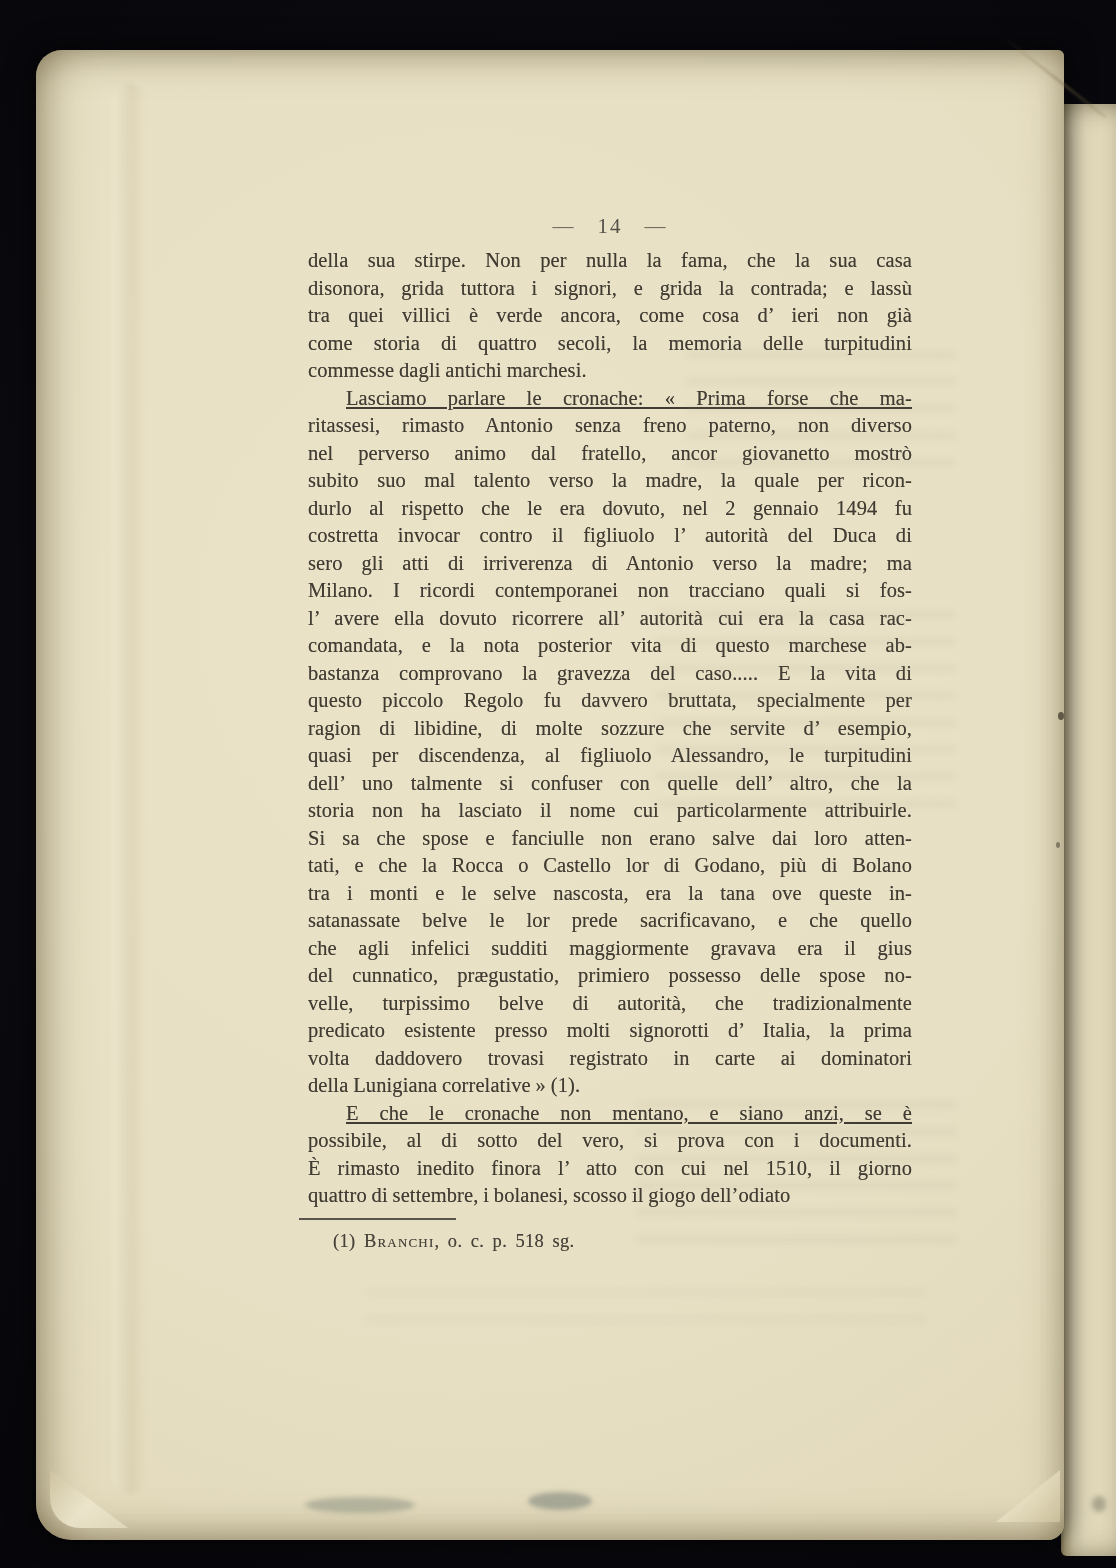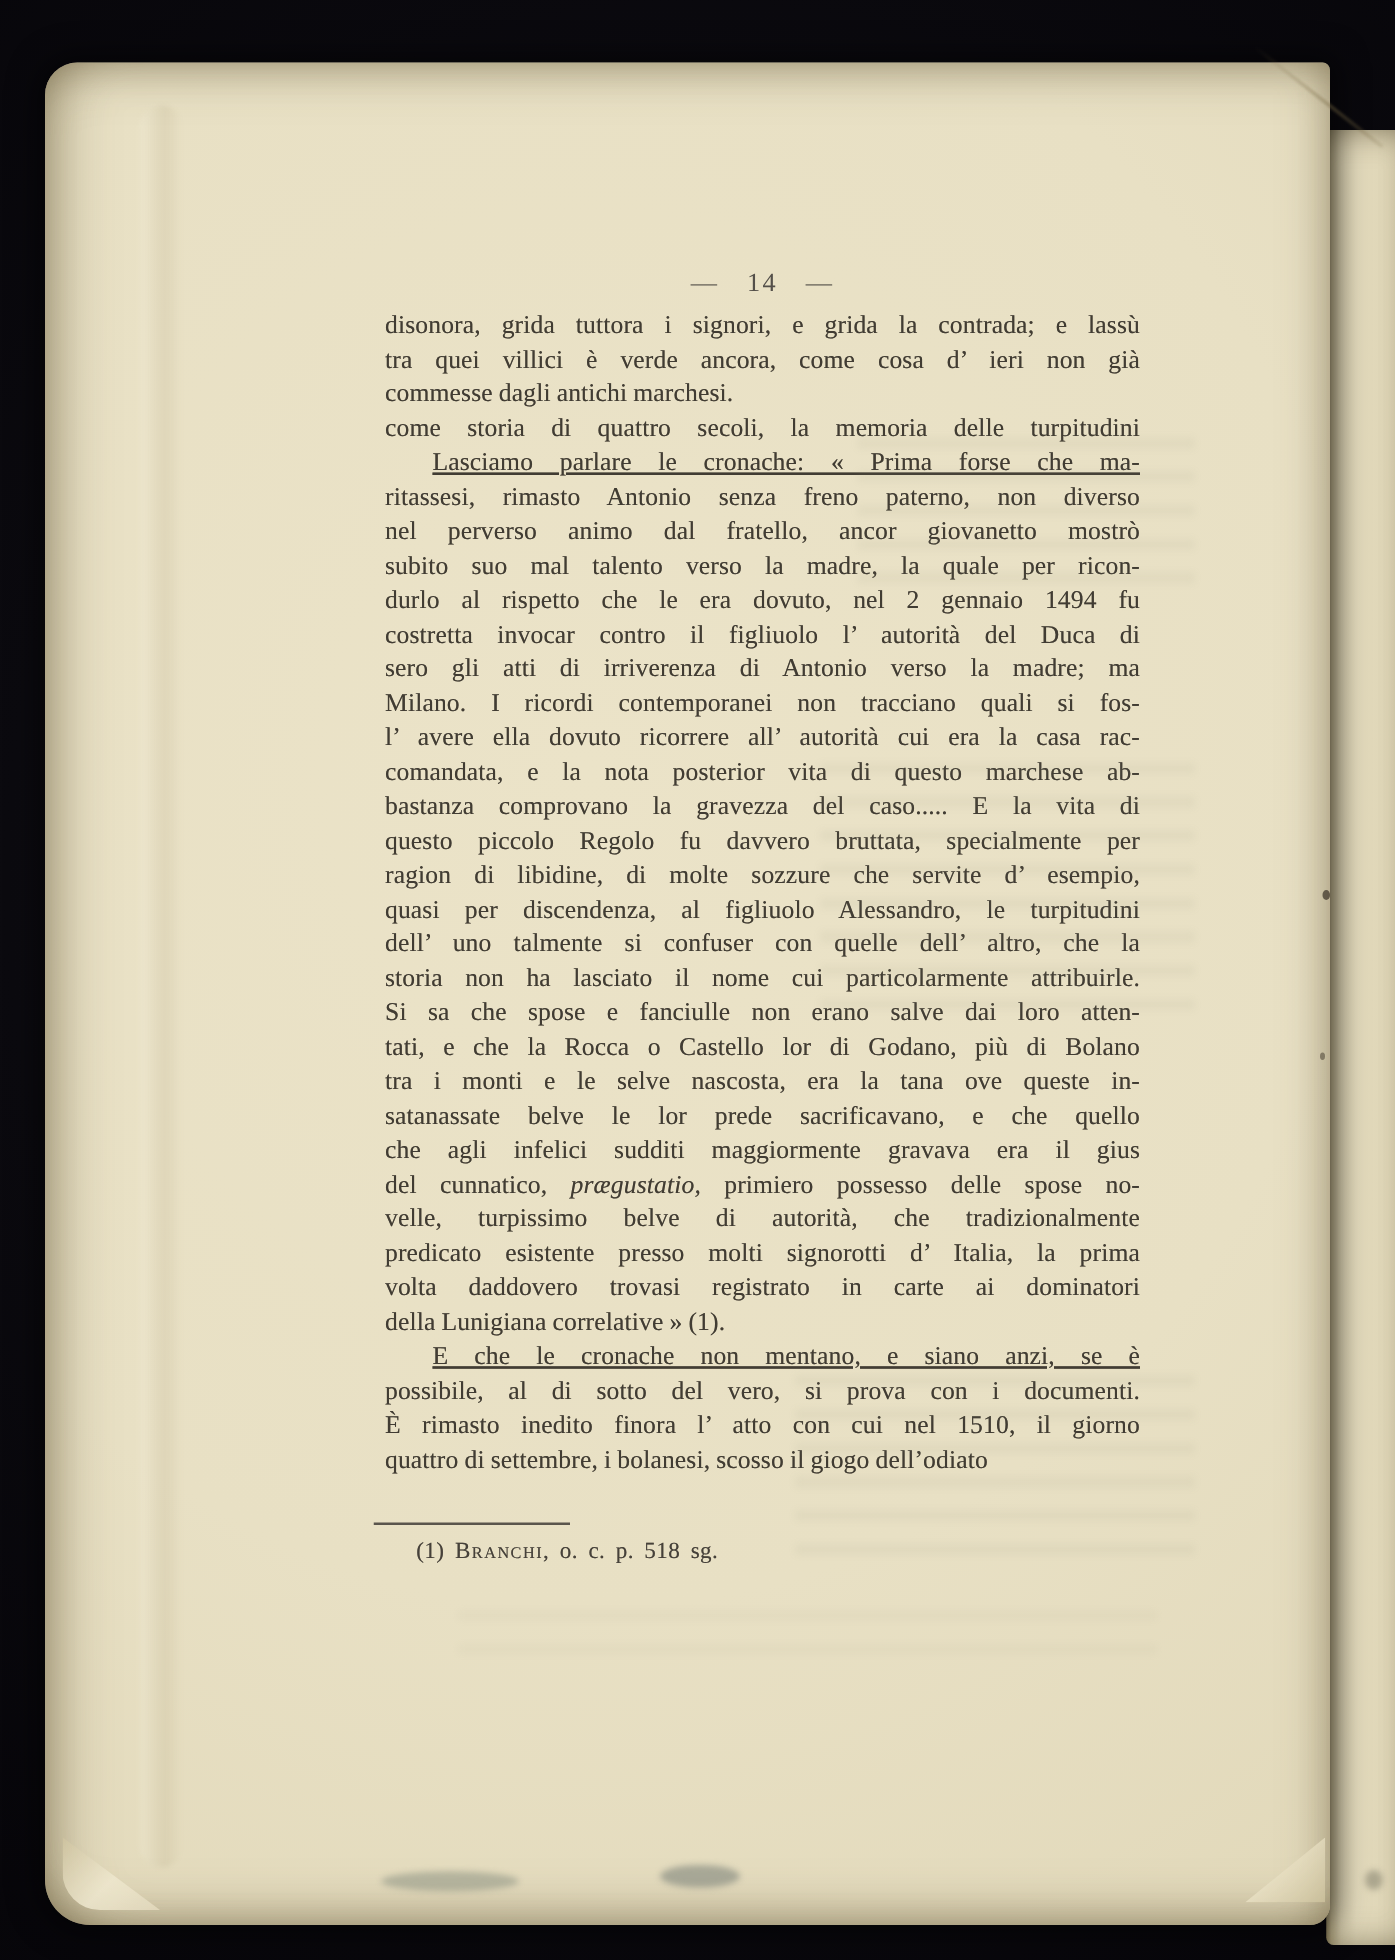--- a/index.html
+++ b/index.html
@@ -73,21 +73,21 @@
   .page-header .dash{color:#6b665c;}
   .text-block{
     position:absolute;left:272px;top:197px;width:604px;
     font-size:20.5px;line-height:27.5px;color:#413c33;
     letter-spacing:.1px;word-spacing:-.4px;
     text-shadow:0 0 .5px rgba(62,56,46,.55);
   }
   .line{text-align:justify;text-align-last:justify;}
   .line.indent{text-indent:38px;text-decoration:underline;}
   .line.last{text-align-last:left;}
-  .it{font-style:italic;margin-top:16px;}
+  .it{margin-top:16px;}
   .sc{font-variant-caps:small-caps;letter-spacing:1.2px;}
   .footnote-rule{position:absolute;left:263px;top:1168px;width:157px;height:2px;background:#5a554c;}
   .footnote{
     position:absolute;left:297px;top:1181px;width:560px;
     font-size:18.5px;color:#46413a;word-spacing:3.5px;letter-spacing:.3px;
     text-shadow:0 0 .5px rgba(62,56,46,.5);
   }
 </style>
 </head>
 <body>
@@ -100,24 +100,25 @@
   <div class="dogear"></div>
   <div class="fold-br"></div>
 
   <div class="page-header">
     <span class="dash">—</span>
     <span>14</span>
     <span class="dash">—</span>
   </div>
 
   <div class="text-block">
+      <div class="line"><span>della sua stirpe. Non per nulla la fama, che la sua casa</span></div>
       <div class="line"><span>disonora, grida tuttora i signori, e grida la contrada; e lassù</span></div>
       <div class="line"><span>tra quei villici è verde ancora, come cosa d’ ieri non già</span></div>
+      <div class="line"><span>come storia di quattro secoli, la memoria delle turpitudini</span></div>
       <div class="line last"><span>commesse dagli antichi marchesi.</span></div>
-      <div class="line"><span>come storia di quattro secoli, la memoria delle turpitudini</span></div>
       <div class="line indent"><span>Lasciamo parlare le cronache: « Prima forse che ma-</span></div>
       <div class="line"><span>ritassesi, rimasto Antonio senza freno paterno, non diverso</span></div>
       <div class="line"><span>nel perverso animo dal fratello, ancor giovanetto mostrò</span></div>
       <div class="line"><span>subito suo mal talento verso la madre, la quale per ricon-</span></div>
       <div class="line"><span>durlo al rispetto che le era dovuto, nel 2 gennaio 1494 fu</span></div>
       <div class="line"><span>costretta invocar contro il figliuolo l’ autorità del Duca di</span></div>
       <div class="line"><span>sero gli atti di irriverenza di Antonio verso la madre; ma</span></div>
       <div class="line"><span>Milano. I ricordi contemporanei non tracciano quali si fos-</span></div>
       <div class="line"><span>l’ avere ella dovuto ricorrere all’ autorità cui era la casa rac-</span></div>
       <div class="line"><span>comandata, e la nota posterior vita di questo marchese ab-</span></div>

